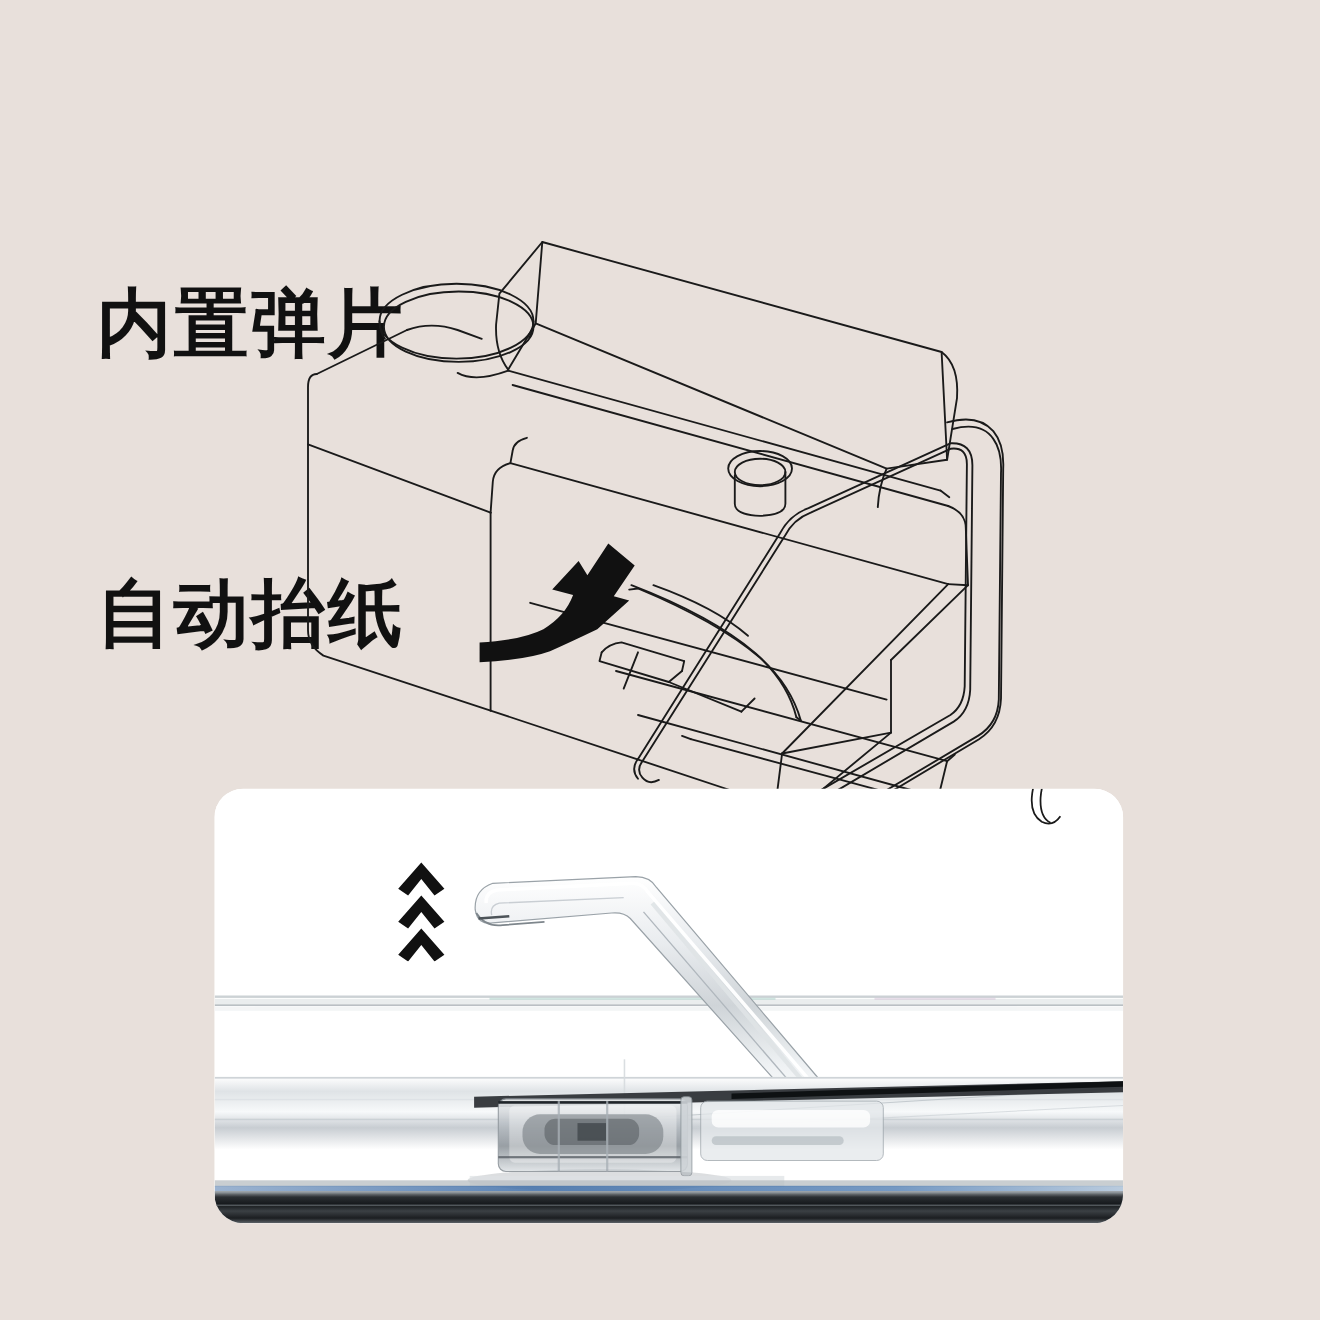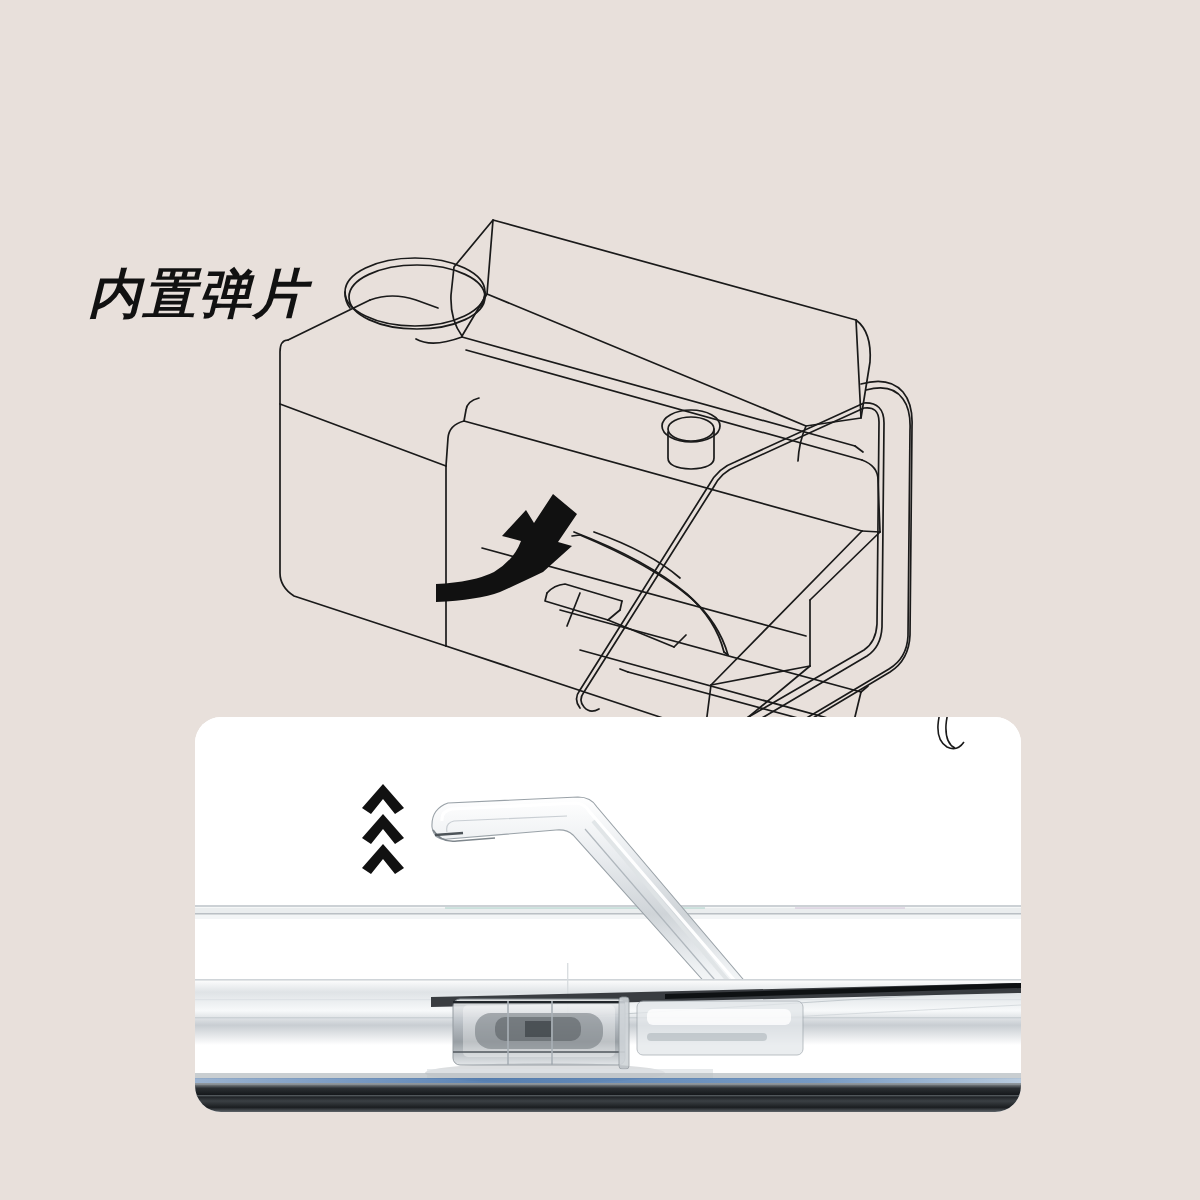--- a/index.html
+++ b/index.html
@@ -11,25 +11,24 @@
     position:relative;
   }
   #page{position:absolute;inset:0;background:#e8e0db;}
 
   
   .headline{
     position:absolute;
     left:88px; top:74px;
     color:#111;
     font-weight:700;
-    font-size:53px;
+    font-size:68px;
     line-height:88px;
     letter-spacing:2px;
     white-space:pre;
-    font-style:italic;
   }
   .headline .l1,.headline .l2{display:block;}
 
   
   .illus{
     position:absolute;
     left:250px; top:180px;
     width:730px; height:600px;
   }
   .illus svg{display:block;width:100%;height:100%;overflow:visible;}
@@ -48,20 +47,21 @@
   .chev-group{position:absolute;left:165px;top:65px;width:46px;height:92px;}
   .chev-group svg{display:block;width:100%;height:100%;}
 </style>
 </head>
 <body>
 
 <div id="page">
 
   <div class="headline">
     <span class="l1">内置弹片</span>
+    <span class="l2">自动抬纸</span>
   </div>
 
   <div class="illus">
     <svg viewBox="0 0 730 600" xmlns="http://www.w3.org/2000/svg" fill="none" stroke="#1a1a1a" stroke-width="1.7" stroke-linejoin="round" stroke-linecap="round">
 
       <g>
         <path d="M243 40 L 606 140 L 611 238 L 556 246 L 237 114 Z"></path>
         <path d="M243 40 L 204 87 L 201 115 Q 200 140 212 156"></path>
         <path d="M237 114 L 212 156"></path>
         <path d="M606 140 Q 622 152 620 182 L 611 238"></path>

